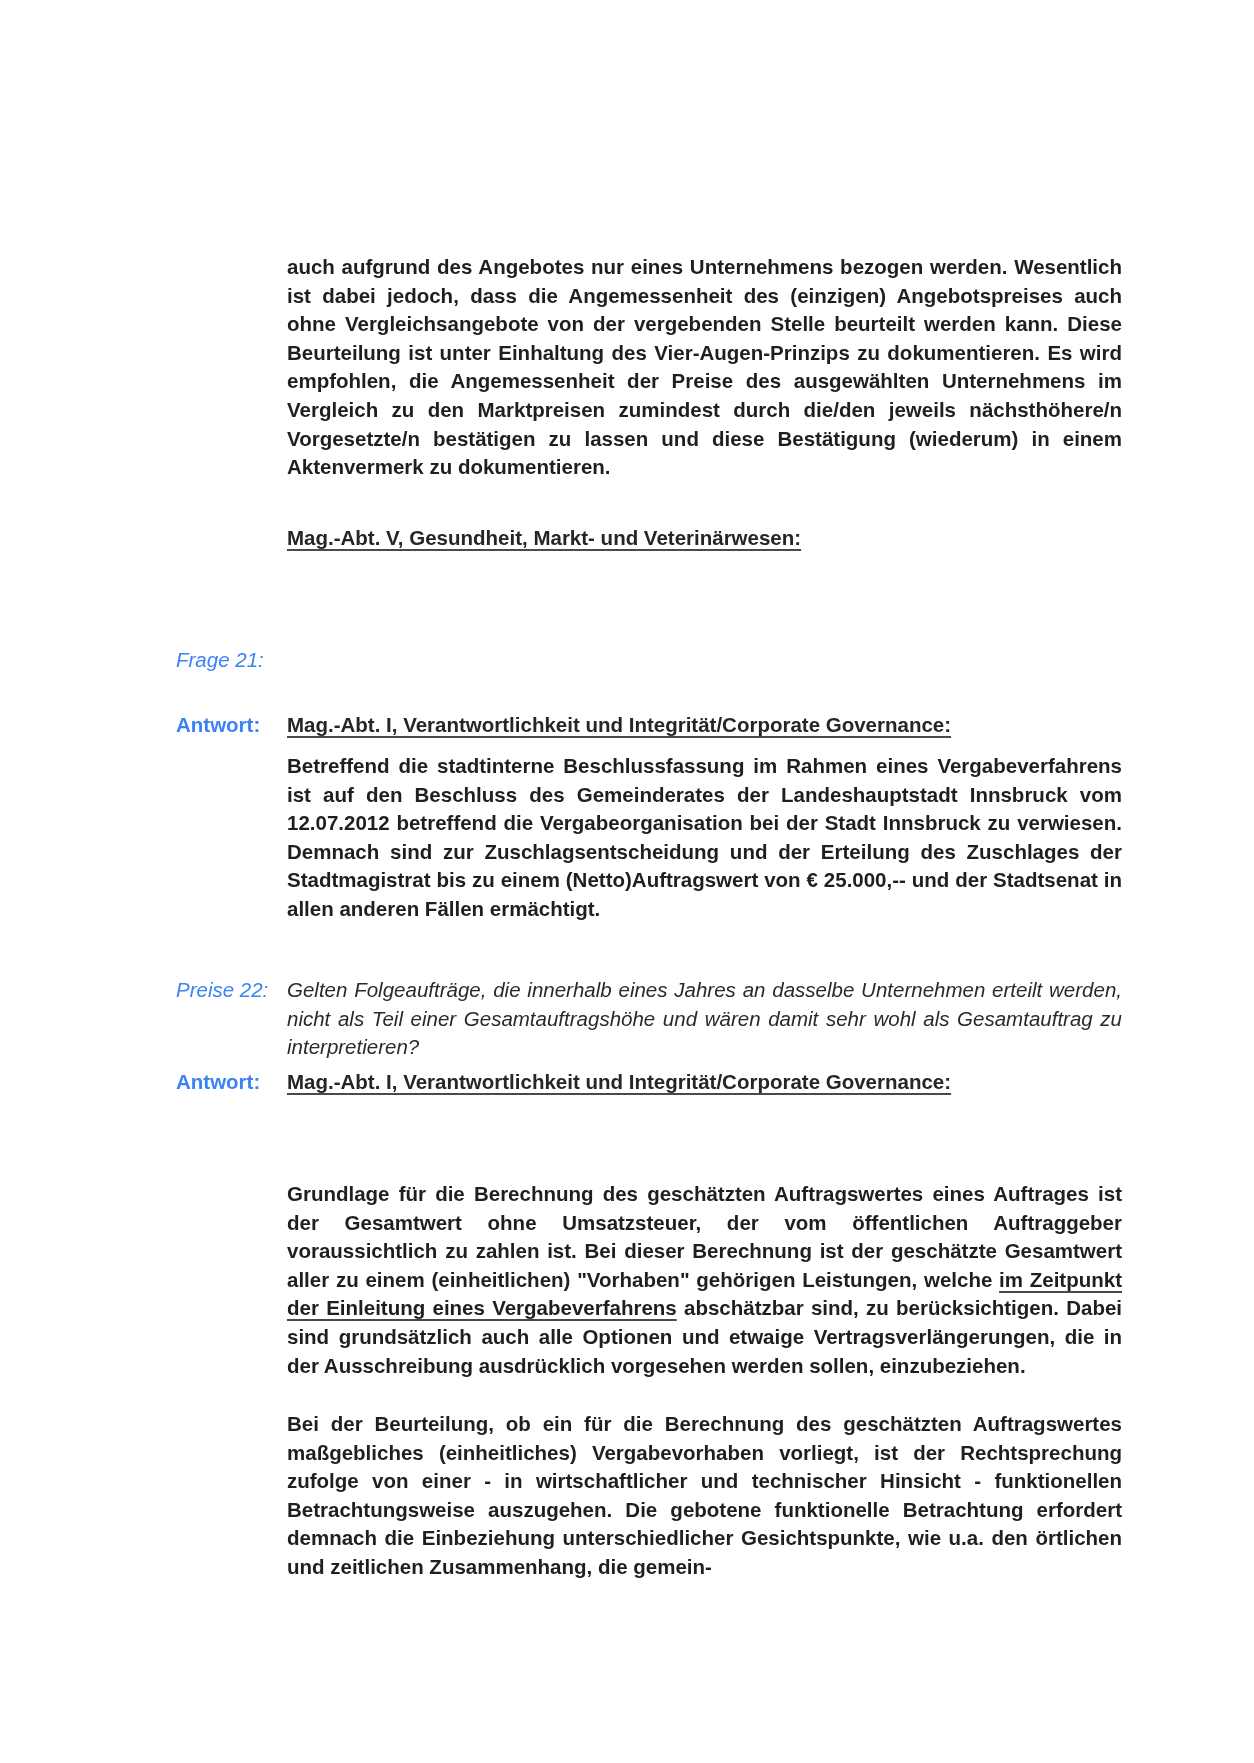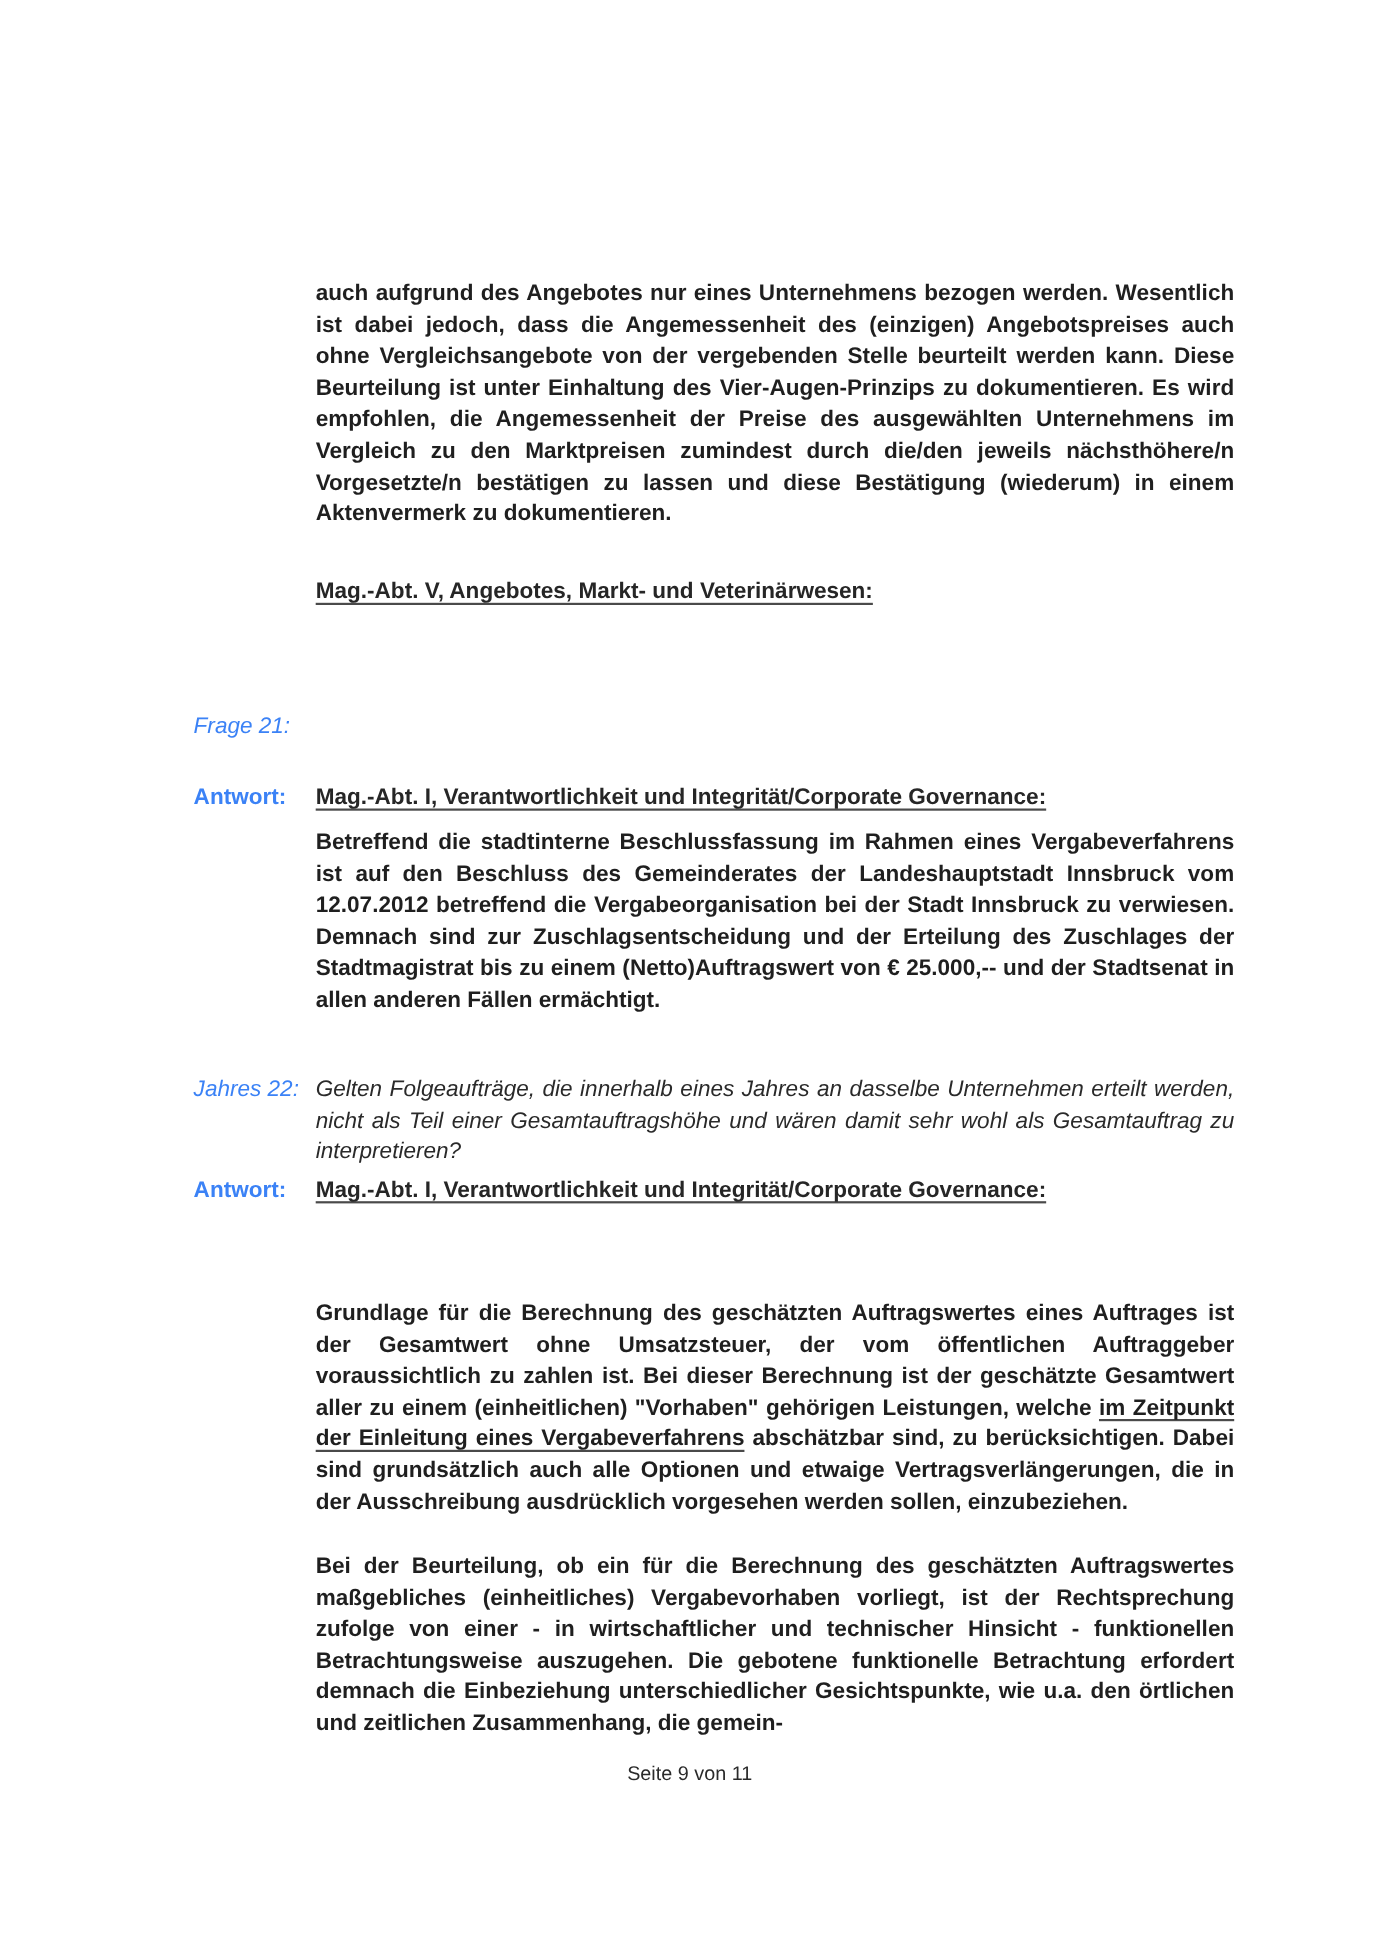--- a/index.html
+++ b/index.html
@@ -88,43 +88,40 @@
   </style>
 </head>
 <body>
 
 <div class="page">
 
   <div class="block" style="top:253px;">
     <p>auch aufgrund des Angebotes nur eines Unternehmens bezogen werden. Wesentlich ist dabei jedoch, dass die Angemessenheit des (einzigen) Angebotspreises auch ohne Vergleichsangebote von der vergebenden Stelle beurteilt werden kann. Diese Beurteilung ist unter Einhaltung des Vier-Augen-Prinzips zu dokumentieren. Es wird empfohlen, die Angemessenheit der Preise des ausgewählten Unternehmens im Vergleich zu den Marktpreisen zumindest durch die/den jeweils nächsthöhere/n Vorgesetzte/n bestätigen zu lassen und diese Bestätigung (wiederum) in einem Aktenvermerk zu dokumentieren.</p>
   </div>
 
-  <div class="heading" style="top:524px;">Mag.-Abt. V, Angebotes, Markt- und Veterinärwesen:</div>
+  <div class="heading" style="top:524px;">Mag.-Abt. V, Gesundheit, Markt- und Veterinärwesen:</div>
 
   <div class="label italic" style="top:646px;">Frage 21:</div>
 
   <div class="label bold" style="top:711px;">Antwort:</div>
   <div class="heading" style="top:711px;">Mag.-Abt. I, Verantwortlichkeit und Integrität/Corporate Governance:</div>
 
   <div class="block" style="top:752px;">
     <p>Betreffend die stadtinterne Beschlussfassung im Rahmen eines Vergabeverfahrens ist auf den Beschluss des Gemeinderates der Landeshauptstadt Innsbruck vom 12.07.2012 betreffend die Vergabeorganisation bei der Stadt Innsbruck zu verwiesen. Demnach sind zur Zuschlagsentscheidung und der Erteilung des Zuschlages der Stadtmagistrat bis zu einem (Netto)Auftragswert von € 25.000,-- und der Stadtsenat in allen anderen Fällen ermächtigt.</p>
   </div>
 
-  <div class="label italic" style="top:976px;">Jahres 22:</div>
+  <div class="label italic" style="top:976px;">Preise 22:</div>
   <div class="question" style="top:976px;">Gelten Folgeaufträge, die innerhalb eines Jahres an dasselbe Unternehmen erteilt werden, nicht als Teil einer Gesamtauftragshöhe und wären damit sehr wohl als Gesamtauftrag zu interpretieren?</div>
 
   <div class="label bold" style="top:1068px;">Antwort:</div>
   <div class="heading" style="top:1068px;">Mag.-Abt. I, Verantwortlichkeit und Integrität/Corporate Governance:</div>
 
 
   <div class="block" style="top:1180px;">
     <p><span>Grundlage für die Berechnung des geschätzten Auftragswertes eines Auftrages ist der Gesamtwert ohne Umsatzsteuer, der vom öffentlichen Auftraggeber voraussichtlich zu zahlen ist. Bei dieser Berechnung ist der geschätzte Gesamtwert aller zu einem (einheitlichen) "Vorhaben" gehörigen Leistungen, welche </span><span class="u">im Zeitpunkt der Einleitung eines Vergabeverfahrens</span><span> abschätzbar sind, zu berücksichtigen. Dabei sind grundsätzlich auch alle Optionen und etwaige Vertragsverlängerungen, die in der Ausschreibung ausdrücklich vorgesehen werden sollen, einzubeziehen.</span></p>
   </div>
 
   <div class="block" style="top:1410px;">
     <p>Bei der Beurteilung, ob ein für die Berechnung des geschätzten Auftragswertes maßgebliches (einheitliches) Vergabevorhaben vorliegt, ist der Rechtsprechung zufolge von einer - in wirtschaftlicher und technischer Hinsicht - funktionellen Betrachtungsweise auszugehen. Die gebotene funktionelle Betrachtung erfordert demnach die Einbeziehung unterschiedlicher Gesichtspunkte, wie u.a. den örtlichen und zeitlichen Zusammenhang, die gemein-</p>
   </div>
 
-  <div class="footer">
-    <span>Seite 9 von 11</span>
-  </div>
 
 </div>
 
 </body></html>

